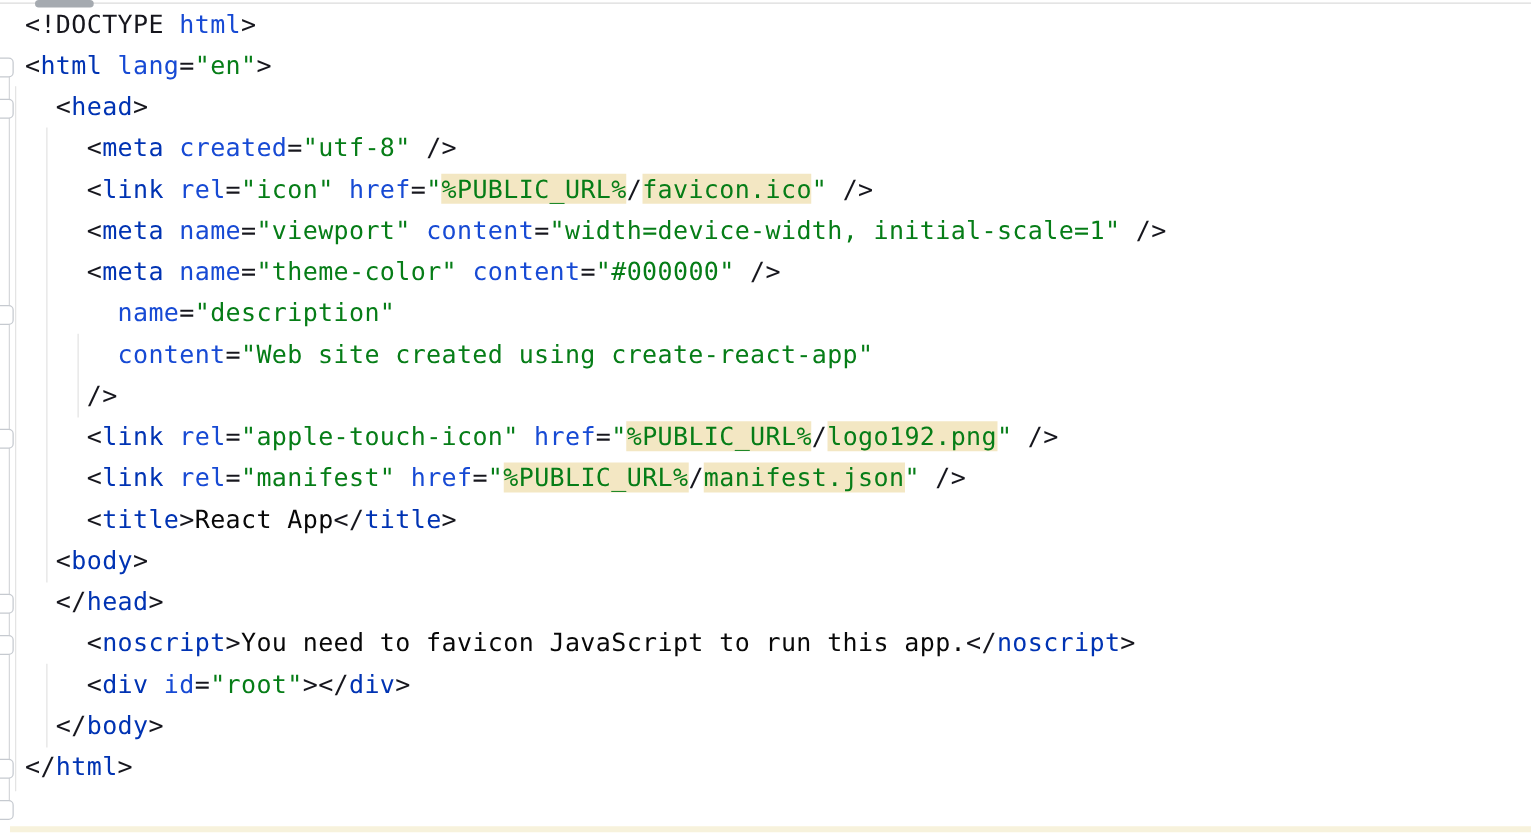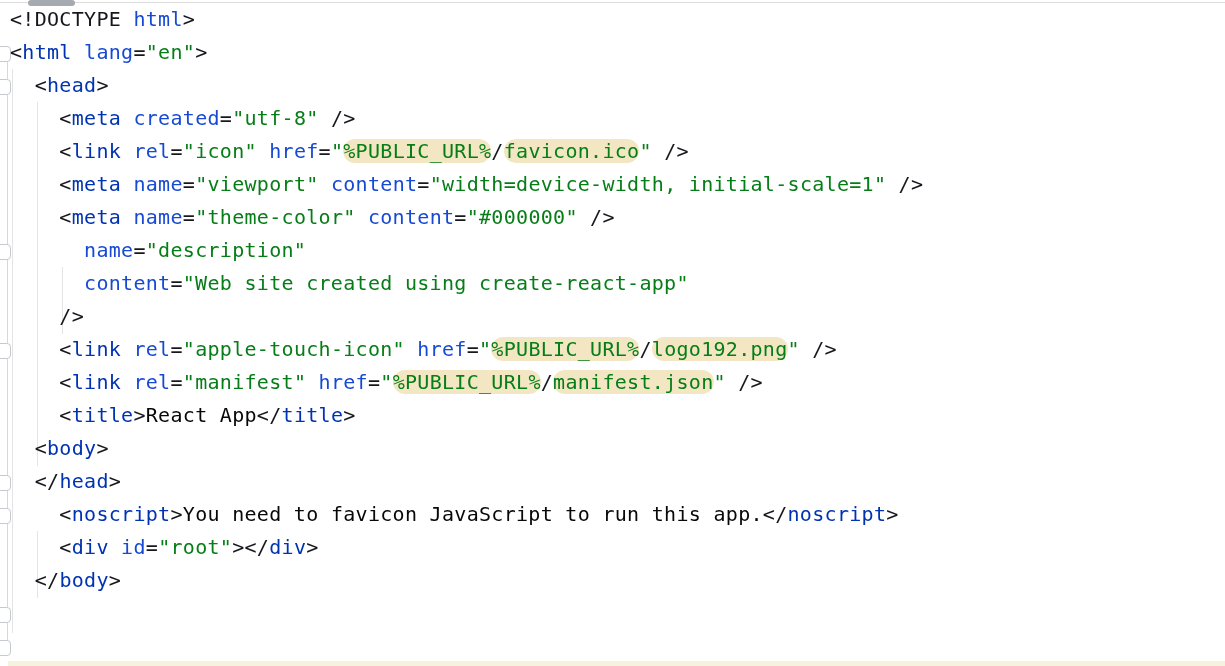--- a/index.html
+++ b/index.html
@@ -35,34 +35,34 @@
   
   .indent-guide { position: absolute; width: 1px; background: #e4e4e4; z-index: 0; }
   .ig-0  { left: 12px; top: 69px;  height: 564px; }
   .ig-2a { left: 37px; top: 102px; height: 364px; }
   .ig-2b { left: 37px; top: 531px; height: 67px; }
   .ig-4  { left: 62px; top: 267px; height: 67px; }
 
   
   .code {
     position: absolute; left: 0; top: 0; width: 100%; height: 100%;
-    padding: 3px 0 0 10px; box-sizing: border-box;
+    padding: 3px 0 0 20px; box-sizing: border-box;
     z-index: 3; cursor: text;
   }
   .code-line {
     height: 33px; line-height: 33px;
     font-size: 20px; letter-spacing: 0.3px;
     white-space: pre;
   }
   .seg-punct  { color: var(--c-punct,  #16161d); }
   .seg-tag    { color: var(--c-tag,    #0033b3); }
   .seg-attr   { color: var(--c-attr,   #174ad4); }
   .seg-string { color: var(--c-string, #067d17); }
   .seg-text   { color: var(--c-text,   #080808); }
-  .hl         { background: var(--c-template_bg, #f3e7c3); border-radius: 12px; }
+  .hl         { background: var(--c-template_bg, #f3e7c3); }
 
   
   .bottom-strip {
     position: absolute; left: 8px; bottom: 0; width: 1217px; height: 5px;
     background: #f7f2dc; z-index: 4;
   }
 </style>
 </head>
 <body>
 
@@ -100,15 +100,16 @@
     <div class="code-line"><span class="seg-punct">      </span><span class="seg-attr">content</span><span class="seg-punct">=</span><span class="seg-string">"Web site created using create-react-app"</span></div>
     <div class="code-line"><span class="seg-punct">    /&gt;</span></div>
     <div class="code-line"><span class="seg-punct">    &lt;</span><span class="seg-tag">link</span><span class="seg-punct"> </span><span class="seg-attr">rel</span><span class="seg-punct">=</span><span class="seg-string">"apple-touch-icon"</span><span class="seg-punct"> </span><span class="seg-attr">href</span><span class="seg-punct">=</span><span class="seg-string">"</span><span class="seg-string hl">%PUBLIC_URL%</span><span class="seg-punct">/</span><span class="seg-string hl">logo192.png</span><span class="seg-string">"</span><span class="seg-punct"> /&gt;</span></div>
     <div class="code-line"><span class="seg-punct">    &lt;</span><span class="seg-tag">link</span><span class="seg-punct"> </span><span class="seg-attr">rel</span><span class="seg-punct">=</span><span class="seg-string">"manifest"</span><span class="seg-punct"> </span><span class="seg-attr">href</span><span class="seg-punct">=</span><span class="seg-string">"</span><span class="seg-string hl">%PUBLIC_URL%</span><span class="seg-punct">/</span><span class="seg-string hl">manifest.json</span><span class="seg-string">"</span><span class="seg-punct"> /&gt;</span></div>
     <div class="code-line"><span class="seg-punct">    &lt;</span><span class="seg-tag">title</span><span class="seg-punct">&gt;</span><span class="seg-text">React App</span><span class="seg-punct">&lt;/</span><span class="seg-tag">title</span><span class="seg-punct">&gt;</span></div>
     <div class="code-line"><span class="seg-punct">  &lt;</span><span class="seg-tag">body</span><span class="seg-punct">&gt;</span></div>
     <div class="code-line"><span class="seg-punct">  &lt;/</span><span class="seg-tag">head</span><span class="seg-punct">&gt;</span></div>
     <div class="code-line"><span class="seg-punct">    &lt;</span><span class="seg-tag">noscript</span><span class="seg-punct">&gt;</span><span class="seg-text">You need to favicon JavaScript to run this app.</span><span class="seg-punct">&lt;/</span><span class="seg-tag">noscript</span><span class="seg-punct">&gt;</span></div>
     <div class="code-line"><span class="seg-punct">    &lt;</span><span class="seg-tag">div</span><span class="seg-punct"> </span><span class="seg-attr">id</span><span class="seg-punct">=</span><span class="seg-string">"root"</span><span class="seg-punct">&gt;&lt;/</span><span class="seg-tag">div</span><span class="seg-punct">&gt;</span></div>
     <div class="code-line"><span class="seg-punct">  &lt;/</span><span class="seg-tag">body</span><span class="seg-punct">&gt;</span></div>
+    <div class="code-line"><span class="seg-punct">&lt;/</span><span class="seg-tag">html</span><span class="seg-punct">&gt;</span></div>
   </div>
 
 <div class="bottom-strip"></div>
 
 </body></html>

